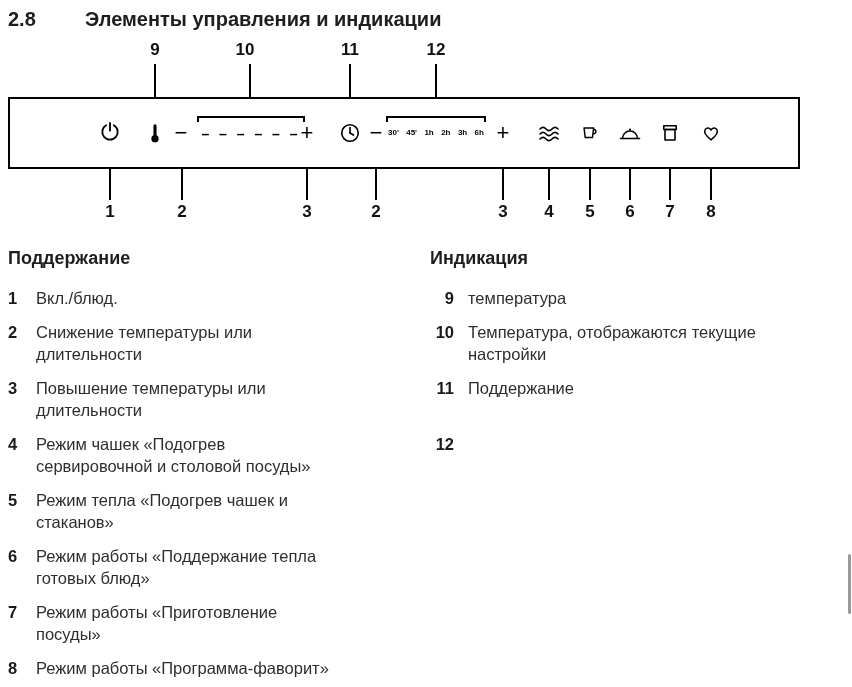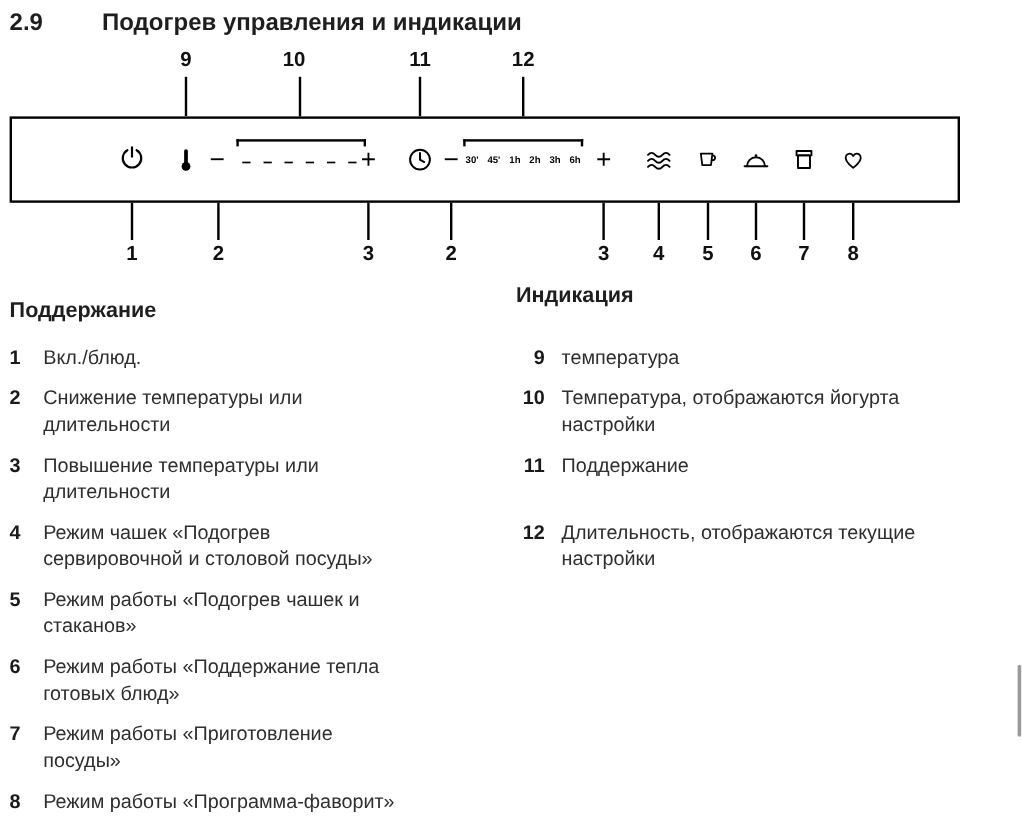--- a/index.html
+++ b/index.html
@@ -15,38 +15,38 @@
   .co { position:absolute; transform:translateX(-50%); font-size:17px; font-weight:bold; color:#111; line-height:20px; }
   .vline { position:absolute; width:2px; background:#000; }
 
   
   .panel { position:absolute; left:8px; top:97px; width:792px; height:72px; border:2px solid #000; background:#fff; }
   .icn { position:absolute; }
   .icn svg { display:block; }
   .sym { position:absolute; transform:translate(-50%,-50%); font-size:22px; font-weight:500; color:#000; line-height:22px; }
   .bracket { position:absolute; height:6px; border-top:2px solid #000; border-left:2px solid #000; border-right:2px solid #000; }
   .dashes { position:absolute; transform:translate(-50%,-50%); font-size:14px; font-weight:bold; letter-spacing:3px; white-space:nowrap; color:#000; }
-  .timerow { position:absolute; display:flex; justify-content:space-between; align-items:center; font-size:8px; font-weight:bold; color:#000; }
+  .timerow { position:absolute; display:flex; justify-content:space-between; font-size:8px; font-weight:bold; color:#000; }
 
   
   .sec-h { position:absolute; font-size:18px; font-weight:bold; color:#1e1e1e; }
   .item { position:absolute; display:flex; font-size:16.5px; line-height:22px; color:#2e2e2e; }
   .item .inum { flex:0 0 28px; font-weight:bold; color:#1a1a1a; }
   .item.right .inum { flex:0 0 24px; text-align:right; margin-right:14px; }
   .item .itxt { flex:1; }
 
   .scroll-thumb { position:absolute; right:1px; top:554px; width:3px; height:60px; background:#9a9a9a; border-radius:2px; }
 </style>
 </head>
 <body>
 
 <div class="page">
 
-  <span class="sec-num">2.9</span>
-  <span class="sec-title">Подогрев управления и индикации</span>
+  <span class="sec-num">2.8</span>
+  <span class="sec-title">Элементы управления и индикации</span>
 
   <span class="co" style="left:155px;top:40px">9</span>
   <span class="co" style="left:245px;top:40px">10</span>
   <span class="co" style="left:350px;top:40px">11</span>
   <span class="co" style="left:436px;top:40px">12</span>
 
   <div class="vline" style="left:154px;top:64px;height:33px"></div>
   <div class="vline" style="left:249px;top:64px;height:53px"></div>
   <div class="vline" style="left:349px;top:64px;height:33px"></div>
   <div class="vline" style="left:435px;top:64px;height:53px"></div>
@@ -167,49 +167,48 @@
   <div class="item" style="left:8px;top:377px;width:333px">
     <span class="inum">3</span>
     <span class="itxt">Повышение температуры или длительности</span>
   </div>
   <div class="item" style="left:8px;top:433px;width:333px">
     <span class="inum">4</span>
     <span class="itxt">Режим чашек «Подогрев сервировочной и столовой посуды»</span>
   </div>
   <div class="item" style="left:8px;top:489px;width:333px">
     <span class="inum">5</span>
-    <span class="itxt">Режим работы «Подогрев чашек и стаканов»</span>
+    <span class="itxt">Режим тепла «Подогрев чашек и стаканов»</span>
   </div>
   <div class="item" style="left:8px;top:545px;width:333px">
     <span class="inum">6</span>
     <span class="itxt">Режим работы «Поддержание тепла готовых блюд»</span>
   </div>
   <div class="item" style="left:8px;top:601px;width:333px">
     <span class="inum">7</span>
     <span class="itxt">Режим работы «Приготовление посуды»</span>
   </div>
   <div class="item" style="left:8px;top:657px;width:420px">
     <span class="inum">8</span>
     <span class="itxt">Режим работы «Программа-фаворит»</span>
   </div>
 
-  <div class="sec-h" style="left:430px;top:236px">Индикация</div>
+  <div class="sec-h" style="left:430px;top:248px">Индикация</div>
 
   <div class="item right" style="left:430px;top:287px;width:348px">
     <span class="inum">9</span>
     <span class="itxt">температура</span>
   </div>
   <div class="item right" style="left:430px;top:321px;width:348px">
     <span class="inum">10</span>
-    <span class="itxt">Температура, отображаются йогурта настройки</span>
+    <span class="itxt">Температура, отображаются текущие настройки</span>
   </div>
   <div class="item right" style="left:430px;top:377px;width:348px">
     <span class="inum">11</span>
     <span class="itxt">Поддержание</span>
   </div>
   <div class="item right" style="left:430px;top:433px;width:348px">
     <span class="inum">12</span>
-    <span class="itxt">Длительность, отображаются текущие настройки</span>
   </div>
 
   <div class="scroll-thumb"></div>
 
 </div>
 
 </body></html>

